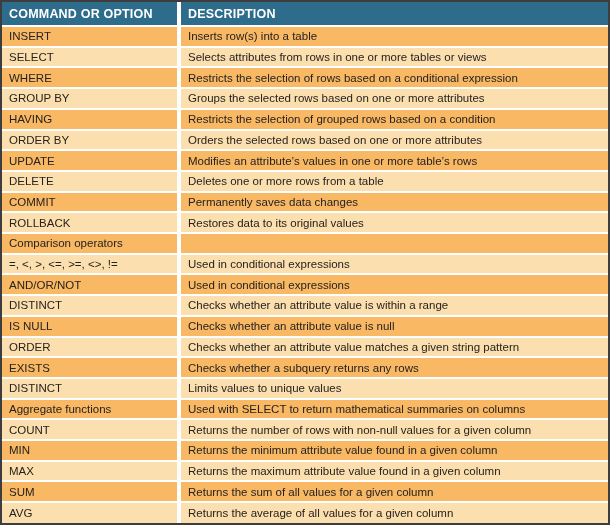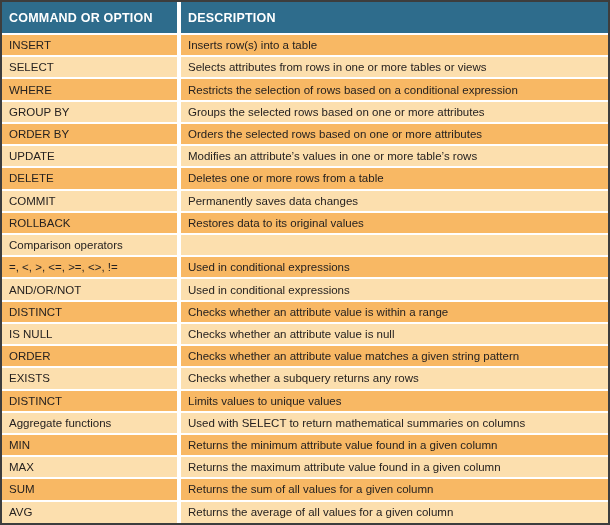--- a/index.html
+++ b/index.html
@@ -41,21 +41,21 @@
   }
   th:first-child, td:first-child {
     width: 177px;
     border-right: 4px solid var(--gap);
   }
   thead th {
     background: var(--header-bg);
     color: var(--header-text);
     font-size: 12.5px;
     font-weight: bold;
-    height: 32px;
+    height: 24px;
     letter-spacing: 0.2px;
     border-bottom: 2px solid var(--gap);
   }
   tbody td {
     font-size: 11.5px;
     height: 16px;
     border-bottom: 2px solid var(--gap);
   }
   tbody tr:last-child td { border-bottom: none; }
   tbody tr:nth-child(odd) td { background: var(--row-orange); }
@@ -82,20 +82,24 @@
           <td>SELECT</td>
           <td>Selects attributes from rows in one or more tables or views</td>
         </tr>
         <tr>
           <td>WHERE</td>
           <td>Restricts the selection of rows based on a conditional expression</td>
         </tr>
         <tr>
           <td>GROUP BY</td>
           <td>Groups the selected rows based on one or more attributes</td>
+        </tr>
+        <tr>
+          <td>HAVING</td>
+          <td>Restricts the selection of grouped rows based on a condition</td>
         </tr>
         <tr>
           <td>ORDER BY</td>
           <td>Orders the selected rows based on one or more attributes</td>
         </tr>
         <tr>
           <td>UPDATE</td>
           <td>Modifies an attribute’s values in one or more table’s rows</td>
         </tr>
         <tr>
@@ -140,20 +144,24 @@
         </tr>
         <tr>
           <td>DISTINCT</td>
           <td>Limits values to unique values</td>
         </tr>
         <tr>
           <td class="section">Aggregate functions</td>
           <td>Used with SELECT to return mathematical summaries on columns</td>
         </tr>
         <tr>
+          <td>COUNT</td>
+          <td>Returns the number of rows with non-null values for a given column</td>
+        </tr>
+        <tr>
           <td>MIN</td>
           <td>Returns the minimum attribute value found in a given column</td>
         </tr>
         <tr>
           <td>MAX</td>
           <td>Returns the maximum attribute value found in a given column</td>
         </tr>
         <tr>
           <td>SUM</td>
           <td>Returns the sum of all values for a given column</td>

